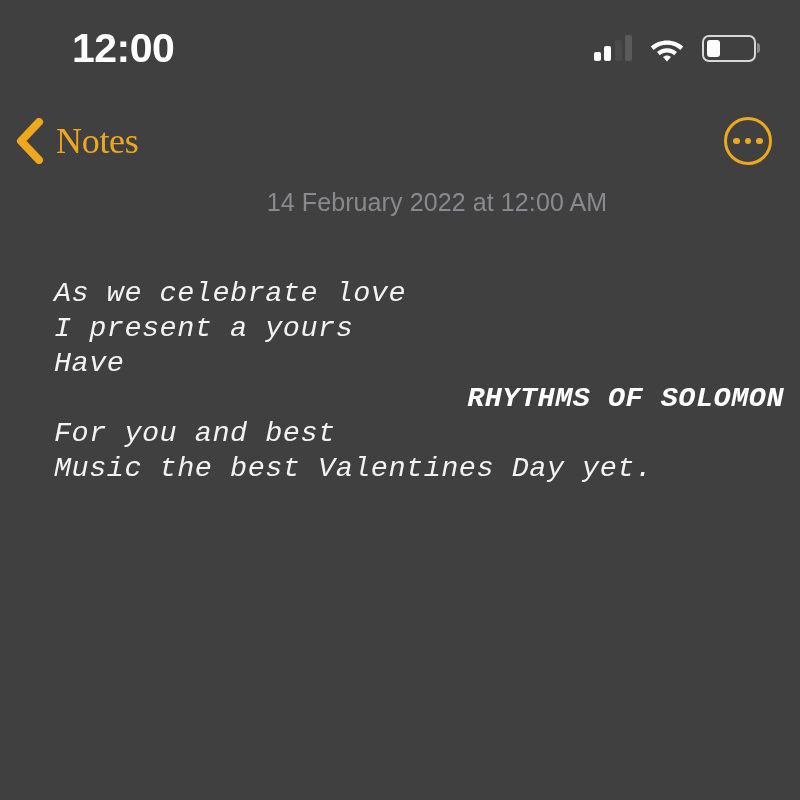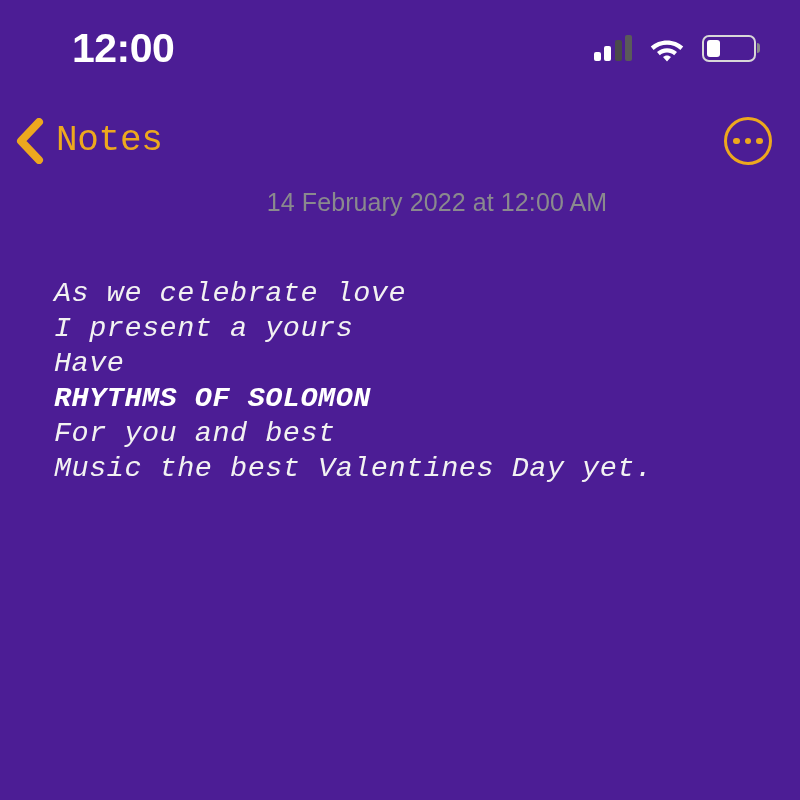--- a/index.html
+++ b/index.html
@@ -12,21 +12,21 @@
     height: 800px;
     overflow: hidden;
     font-family: "Liberation Sans", sans-serif;
     -webkit-font-smoothing: antialiased;
   }
 
   #phone {
     position: relative;
     width: 800px;
     height: 800px;
-    background: #4c1d95;
+    background: #404040;
   }
 
   
   .status-bar {
     position: absolute;
     top: 0;
     left: 0;
     width: 800px;
     height: 96px;
     display: flex;
@@ -110,21 +110,21 @@
   }
   .nav-back {
     display: flex;
     align-items: center;
     gap: 10px;
     cursor: pointer;
   }
   .chevron-left { display: block; }
   .nav-back-label {
     color: #EDA81E;
-    font-family: Liberation Mono, monospace;
+    font-family: Liberation Serif, serif;
     font-size: 36px;
     font-weight: normal;
     letter-spacing: -0.3px;
     line-height: 1;
   }
   .more-btn {
     width: 48px;
     height: 48px;
     border: 3.5px solid #EDA81E;
     border-radius: 50%;
@@ -168,20 +168,21 @@
     font-family: "Liberation Mono", "DejaVu Sans Mono", monospace;
     font-size: 28.5px;
     line-height: 35px;
     color: #f2f2f2;
     white-space: pre;
     letter-spacing: 0.5px;
   }
   .note-line.bold {
     font-weight: bold;
     color: #ffffff;
+    text-align: right;
   }
 
   .note-sign {
     position: absolute;
     top: 556px;
     left: 43px;
     width: 730px;
   }
   .sign-line {
     font-family: "Liberation Sans", sans-serif;

